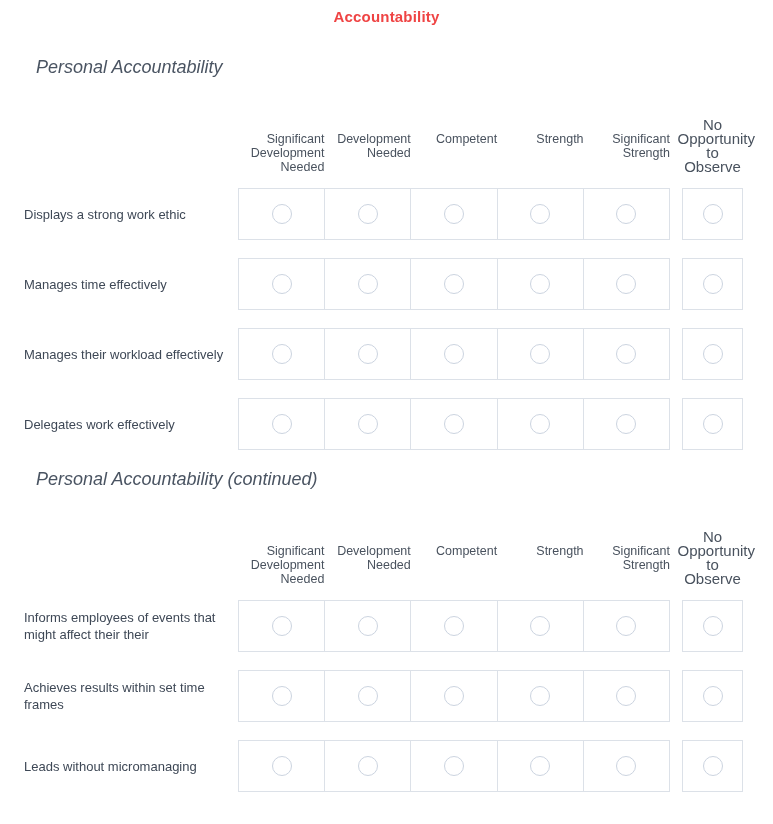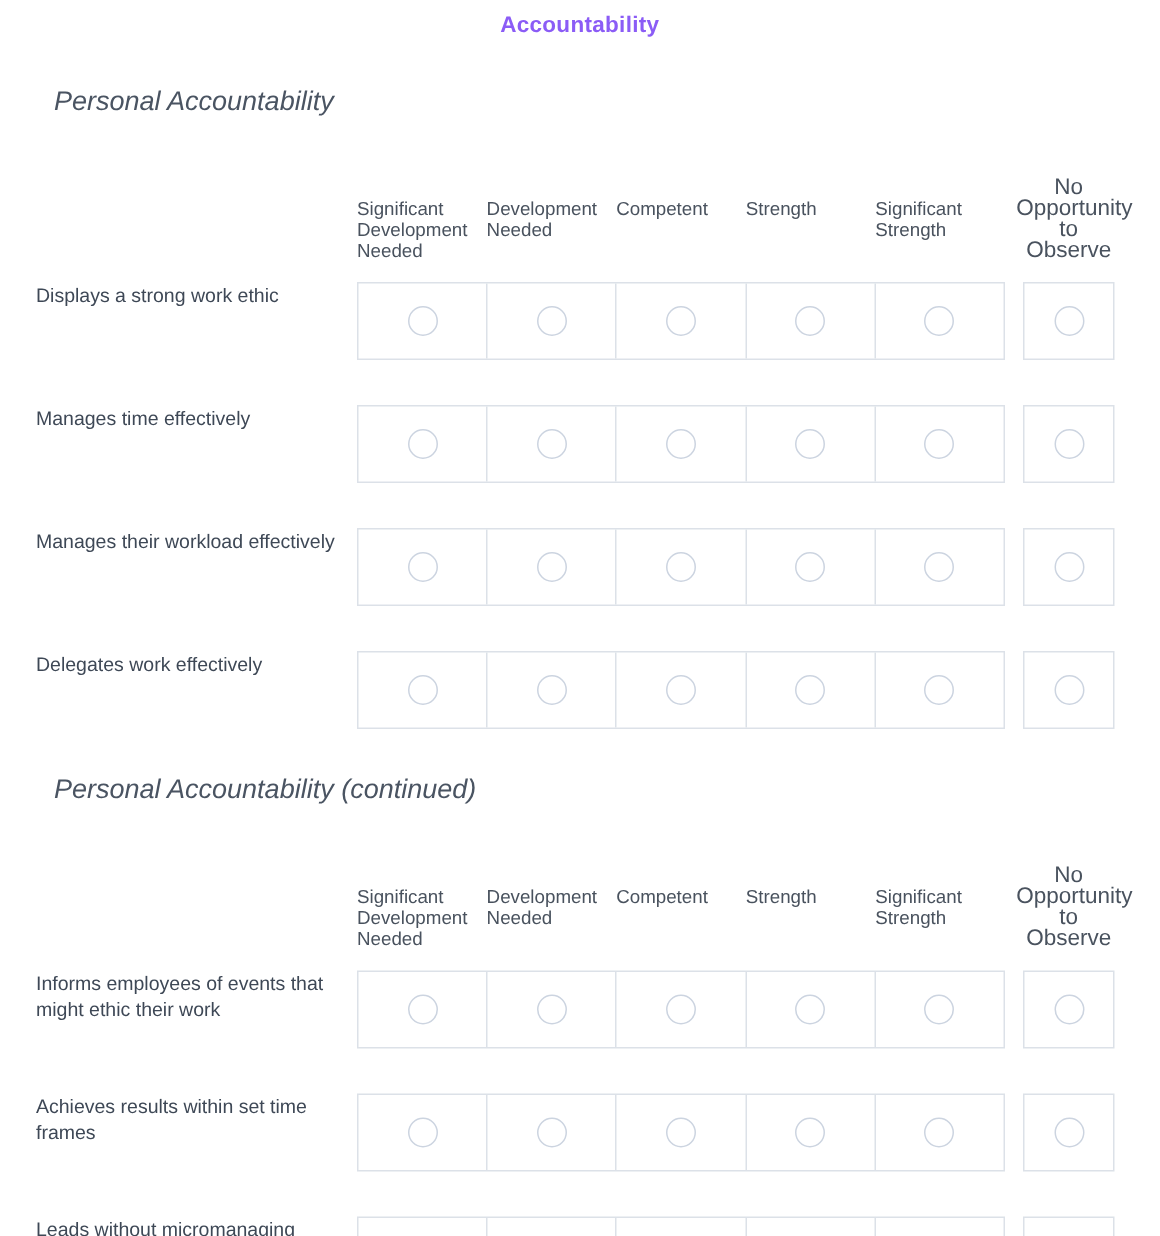--- a/index.html
+++ b/index.html
@@ -10,21 +10,21 @@
   body {
     width: 773px;
     font-family: "Liberation Sans", sans-serif;
     color: #3e4856;
   }
   .page-title {
     margin: 8px 0 0 0;
     font-size: 15px;
     font-weight: bold;
     text-align: center;
-    color: #8b5cf6;
+    color: #ef4444;
     letter-spacing: 0.2px;
   }
   .section { display: block; }
   .section-heading {
     margin: 32px 0 0 36px;
     font-size: 18px;
     font-weight: normal;
     font-style: italic;
     color: #4a5462;
   }
@@ -33,38 +33,38 @@
   .header-row {
     display: flex;
     align-items: flex-end;
     margin: 40px 0 14px 0;
   }
   .label-spacer { width: 238px; flex: none; }
   .col-group { width: 432px; flex: none; display: flex; }
   .col-header {
     width: 86.4px;
     flex: none;
-    text-align: left;
+    text-align: right;
     font-size: 12.5px;
     line-height: 14px;
     color: #49525e;
   }
   .na-header-wrap { width: 61px; flex: none; margin-left: 12px; display: flex; justify-content: center; }
   .na-header {
     width: 70px;
     text-align: center;
     font-size: 15px;
     line-height: 14px;
     color: #49525e;
   }
 
   .matrix-row {
     display: flex;
-    align-items: flex-start;
-    margin-bottom: 30px;
+    align-items: center;
+    margin-bottom: 18px;
   }
   .row-label {
     width: 238px;
     flex: none;
     box-sizing: border-box;
     padding-left: 24px;
     font-size: 13px;
     line-height: 17px;
     color: #3e4856;
   }
@@ -239,21 +239,21 @@
       <div class="col-header">Competent</div>
       <div class="col-header">Strength</div>
       <div class="col-header">Significant Strength</div>
     </div>
     <div class="na-header-wrap">
       <div class="na-header">No Opportunity to Observe</div>
     </div>
   </div>
 
   <div class="matrix-row">
-    <div class="row-label">Informs employees of events that might ethic their work</div>
+    <div class="row-label">Informs employees of events that might affect their their</div>
     <div class="cell-group">
       <div class="cell">
           <span class="radio"></span>
         </div>
       <div class="cell">
           <span class="radio"></span>
         </div>
       <div class="cell">
           <span class="radio"></span>
         </div>

